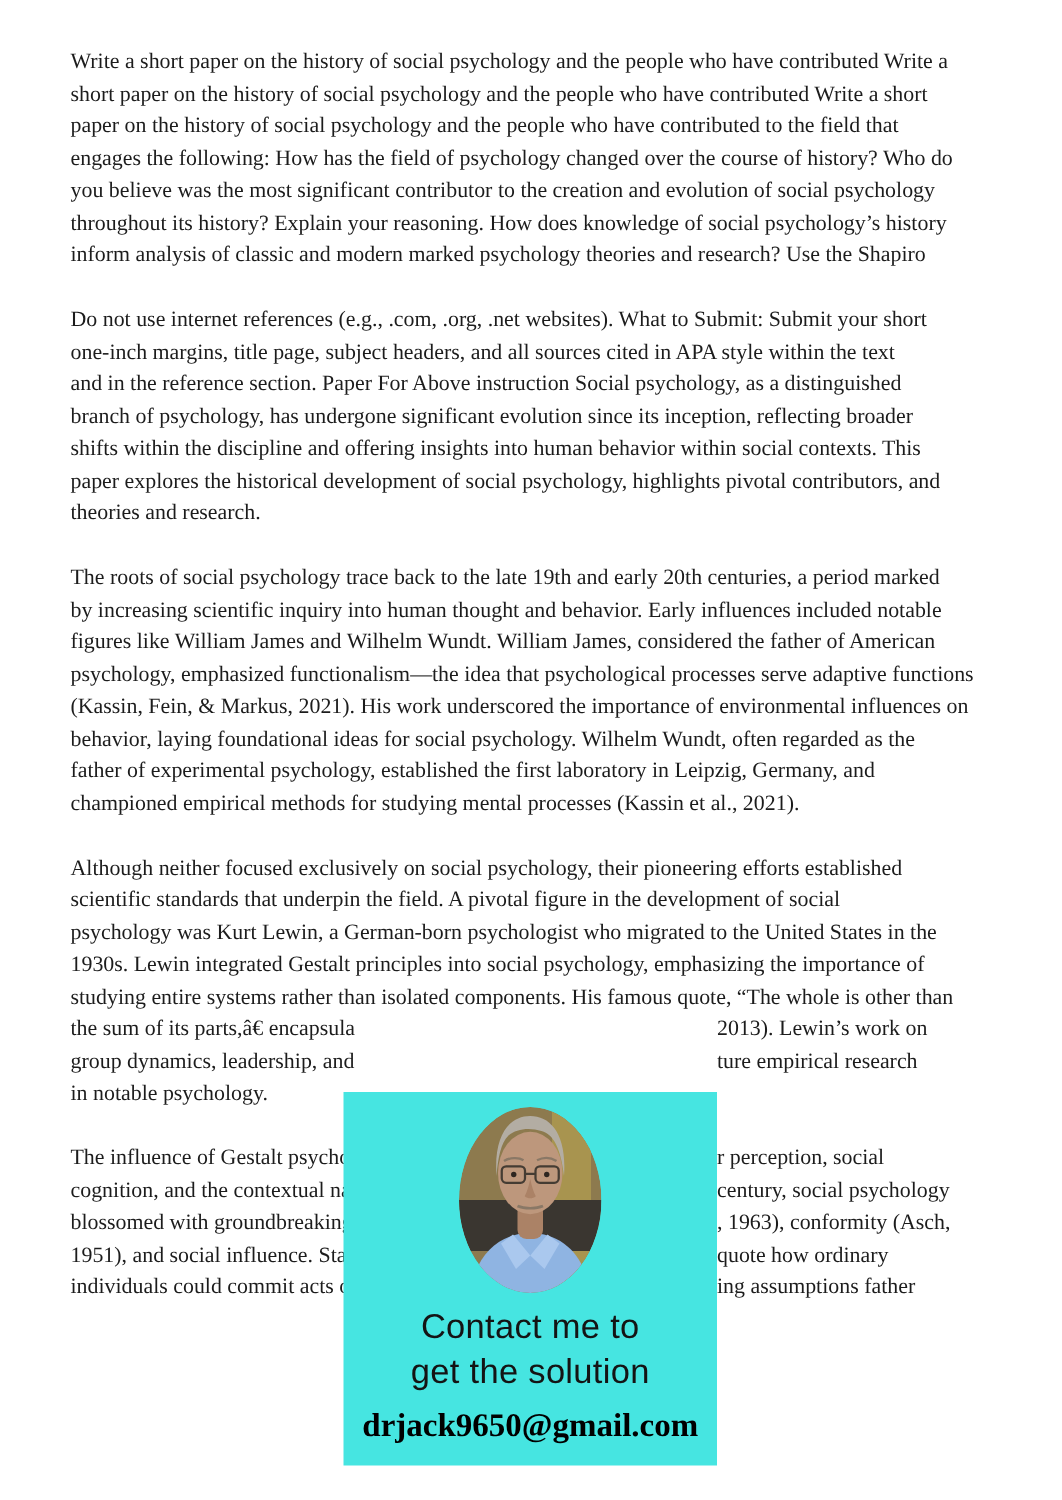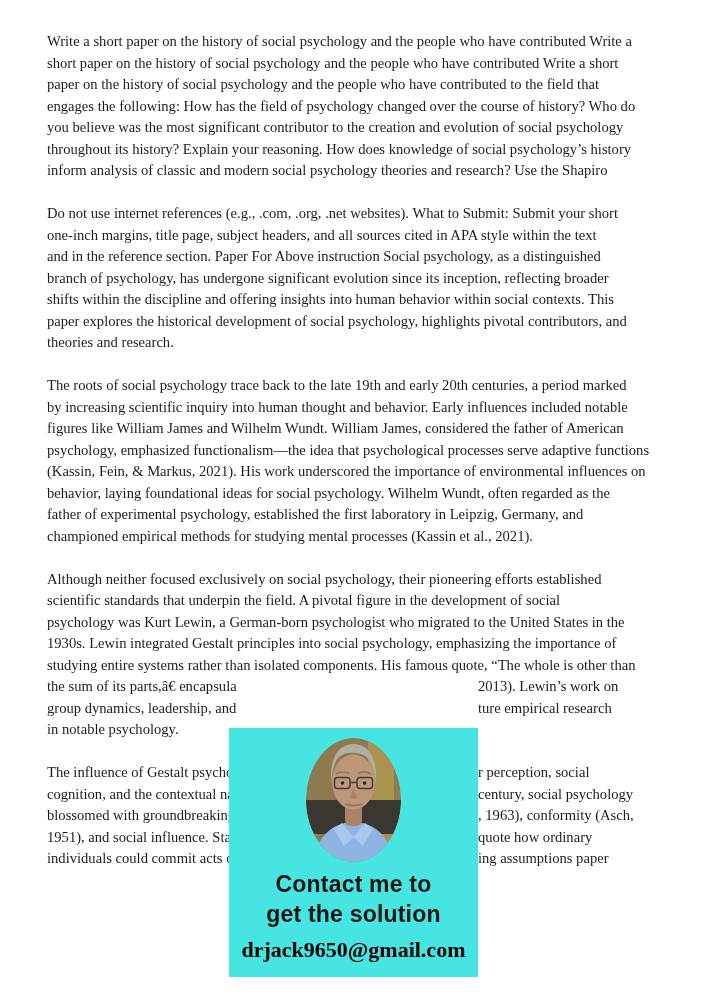--- a/index.html
+++ b/index.html
@@ -50,21 +50,21 @@
     width: 95px;
     height: 124px;
     border-radius: 50%;
     overflow: hidden;
     flex: 0 0 auto;
   }
   .photo-oval svg { display: block; width: 95px; height: 124px; }
   .headline {
     margin-top: 7px;
     font-family: "Liberation Sans", sans-serif;
-    font-weight: 700;
+    font-weight: 400;
     font-size: 23px;
     line-height: 30px;
     color: #141414;
     text-align: center;
     letter-spacing: 0.2px;
   }
   .email {
     margin-top: 8px;
     font-family: "Liberation Serif", serif;
     font-weight: 700;
@@ -80,21 +80,21 @@
 <div class="page">
 
   <div class="doc">
       <div class="para">
         <div class="line">Write a short paper on the history of social psychology and the people who have contributed Write a</div>
         <div class="line">short paper on the history of social psychology and the people who have contributed Write a short</div>
         <div class="line">paper on the history of social psychology and the people who have contributed to the field that</div>
         <div class="line">engages the following: How has the field of psychology changed over the course of history? Who do</div>
         <div class="line">you believe was the most significant contributor to the creation and evolution of social psychology</div>
         <div class="line">throughout its history? Explain your reasoning. How does knowledge of social psychology’s history</div>
-        <div class="line">inform analysis of classic and modern social psychology theories and research? Use the Shapiro</div>
+        <div class="line">inform analysis of classic and modern marked psychology theories and research? Use the Shapiro</div>
       </div>
       <div class="para">
         <div class="line">Do not use internet references (e.g., .com, .org, .net websites). What to Submit: Submit your short</div>
         <div class="line">one-inch margins, title page, subject headers, and all sources cited in APA style within the text</div>
         <div class="line">and in the reference section. Paper For Above instruction Social psychology, as a distinguished</div>
         <div class="line">branch of psychology, has undergone significant evolution since its inception, reflecting broader</div>
         <div class="line">shifts within the discipline and offering insights into human behavior within social contexts. This</div>
         <div class="line">paper explores the historical development of social psychology, highlights pivotal contributors, and</div>
         <div class="line">theories and research.</div>
       </div>
@@ -116,21 +116,21 @@
         <div class="line">studying entire systems rather than isolated components. His famous quote, “The whole is other than</div>
         <div class="line"><span>the sum of its parts,â€ encapsula</span><span class="frag-right">2013). Lewin’s work on</span></div>
         <div class="line"><span>group dynamics, leadership, and</span><span class="frag-right">ture empirical research</span></div>
         <div class="line">in notable psychology.</div>
       </div>
       <div class="para">
         <div class="line"><span>The influence of Gestalt psycho</span><span class="frag-right">r perception, social</span></div>
         <div class="line"><span>cognition, and the contextual na</span><span class="frag-right">century, social psychology</span></div>
         <div class="line"><span>blossomed with groundbreaking</span><span class="frag-right">, 1963), conformity (Asch,</span></div>
         <div class="line"><span>1951), and social influence. Sta</span><span class="frag-right">quote how ordinary</span></div>
-        <div class="line"><span>individuals could commit acts o</span><span class="frag-right">ing assumptions paper</span></div>
+        <div class="line"><span>individuals could commit acts o</span><span class="frag-right">ing assumptions father</span></div>
       </div>
     </div>
 
   <div class="promo">
     <div class="photo-oval">
       <svg viewBox="0 0 95 124" xmlns="http://www.w3.org/2000/svg">
         <defs>
           <clipPath id="ovalClip">
               <ellipse cx="47.5" cy="62" rx="47.5" ry="62"></ellipse>
             </clipPath>

